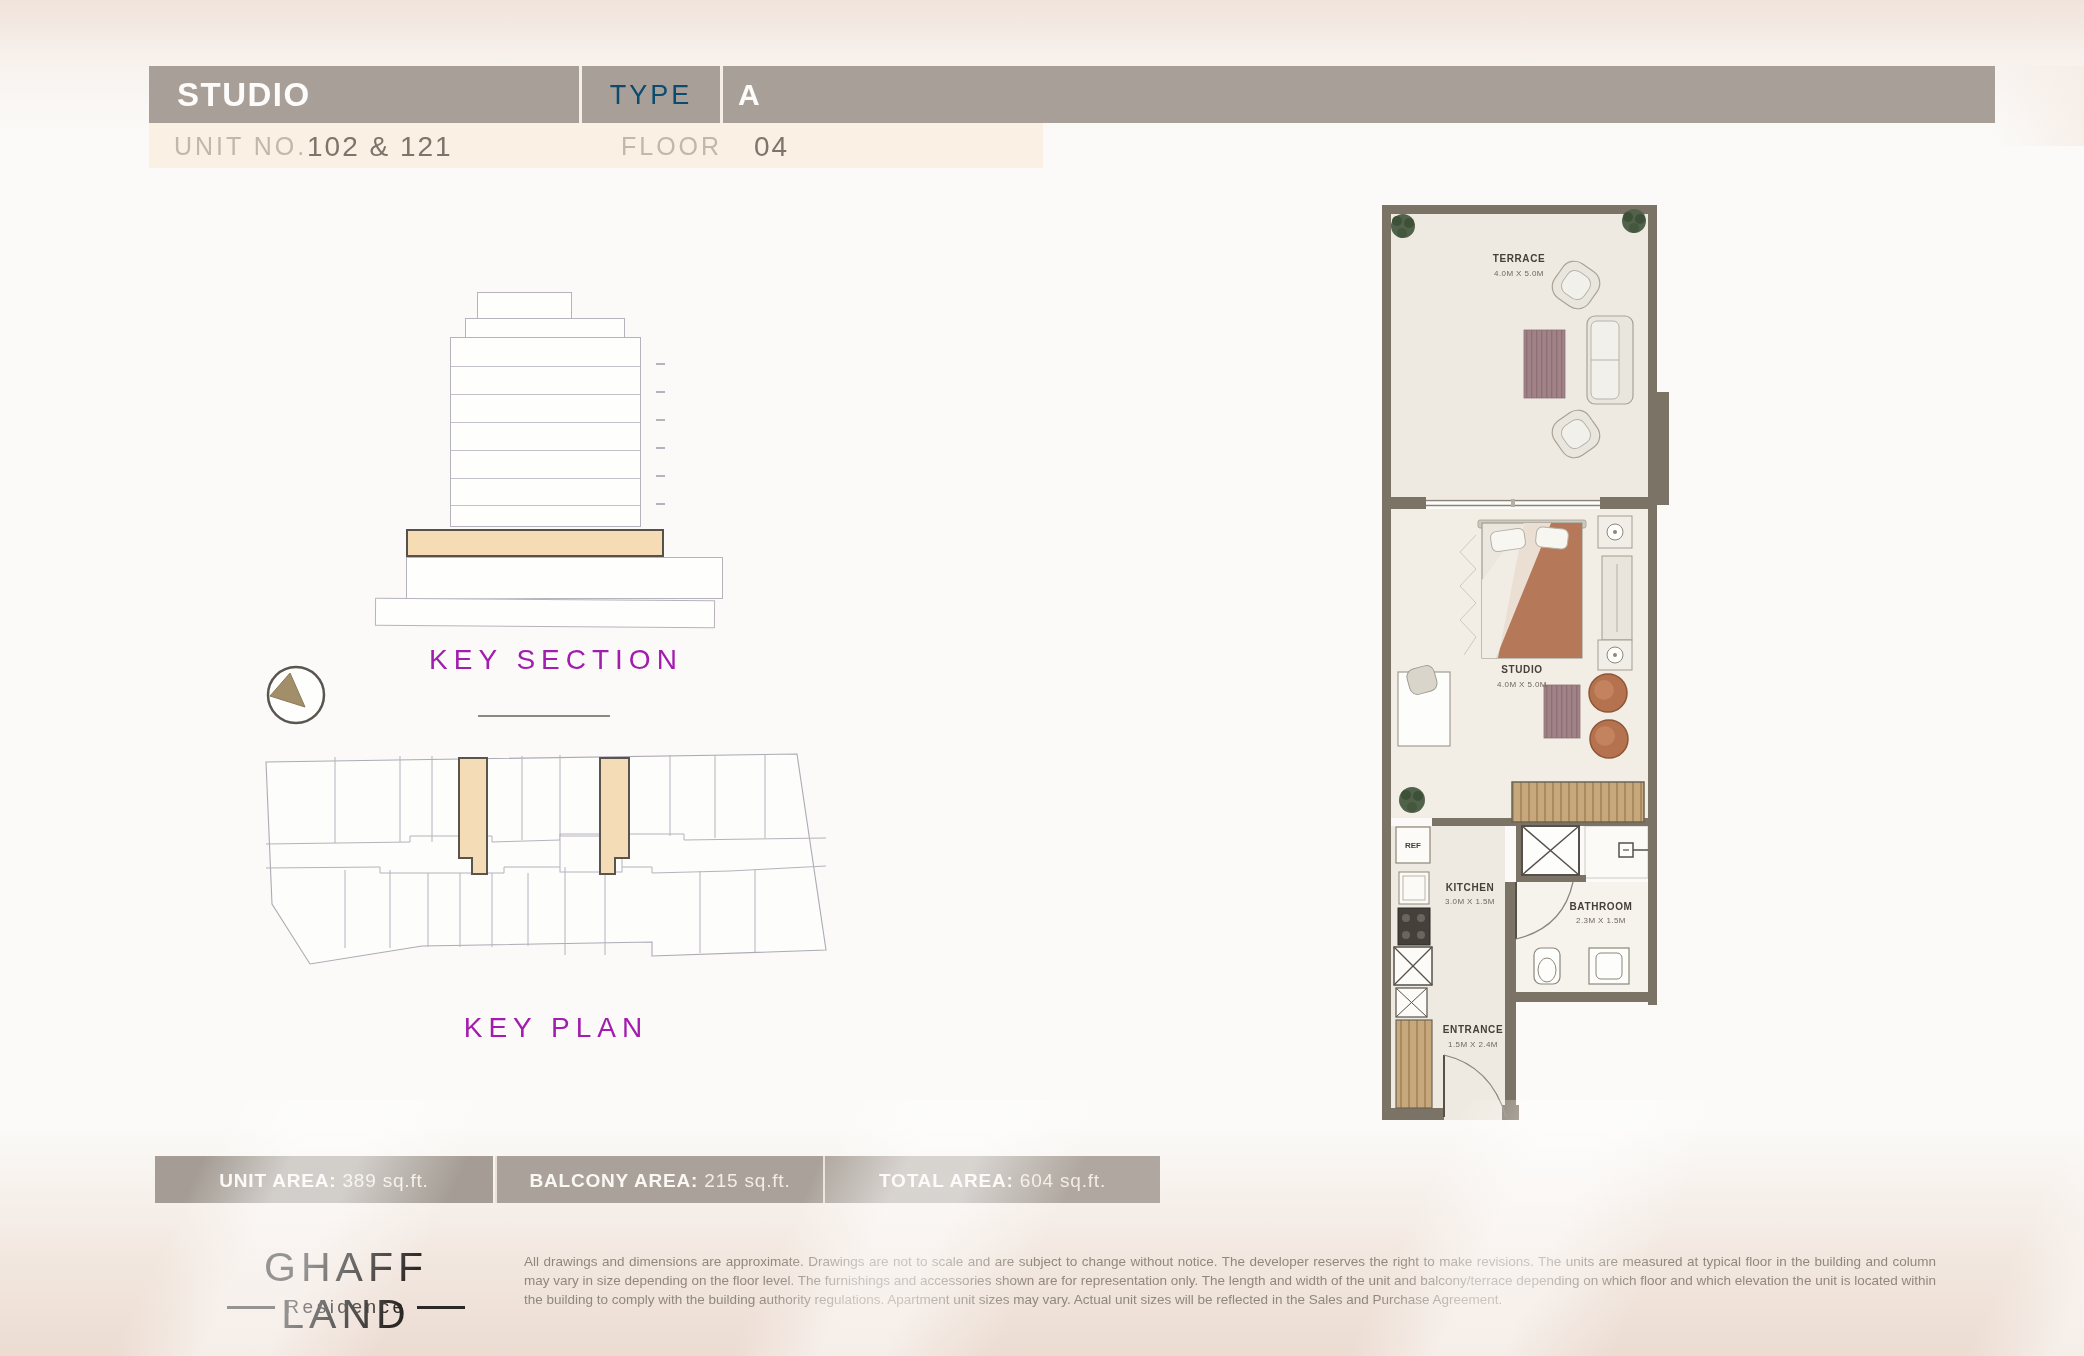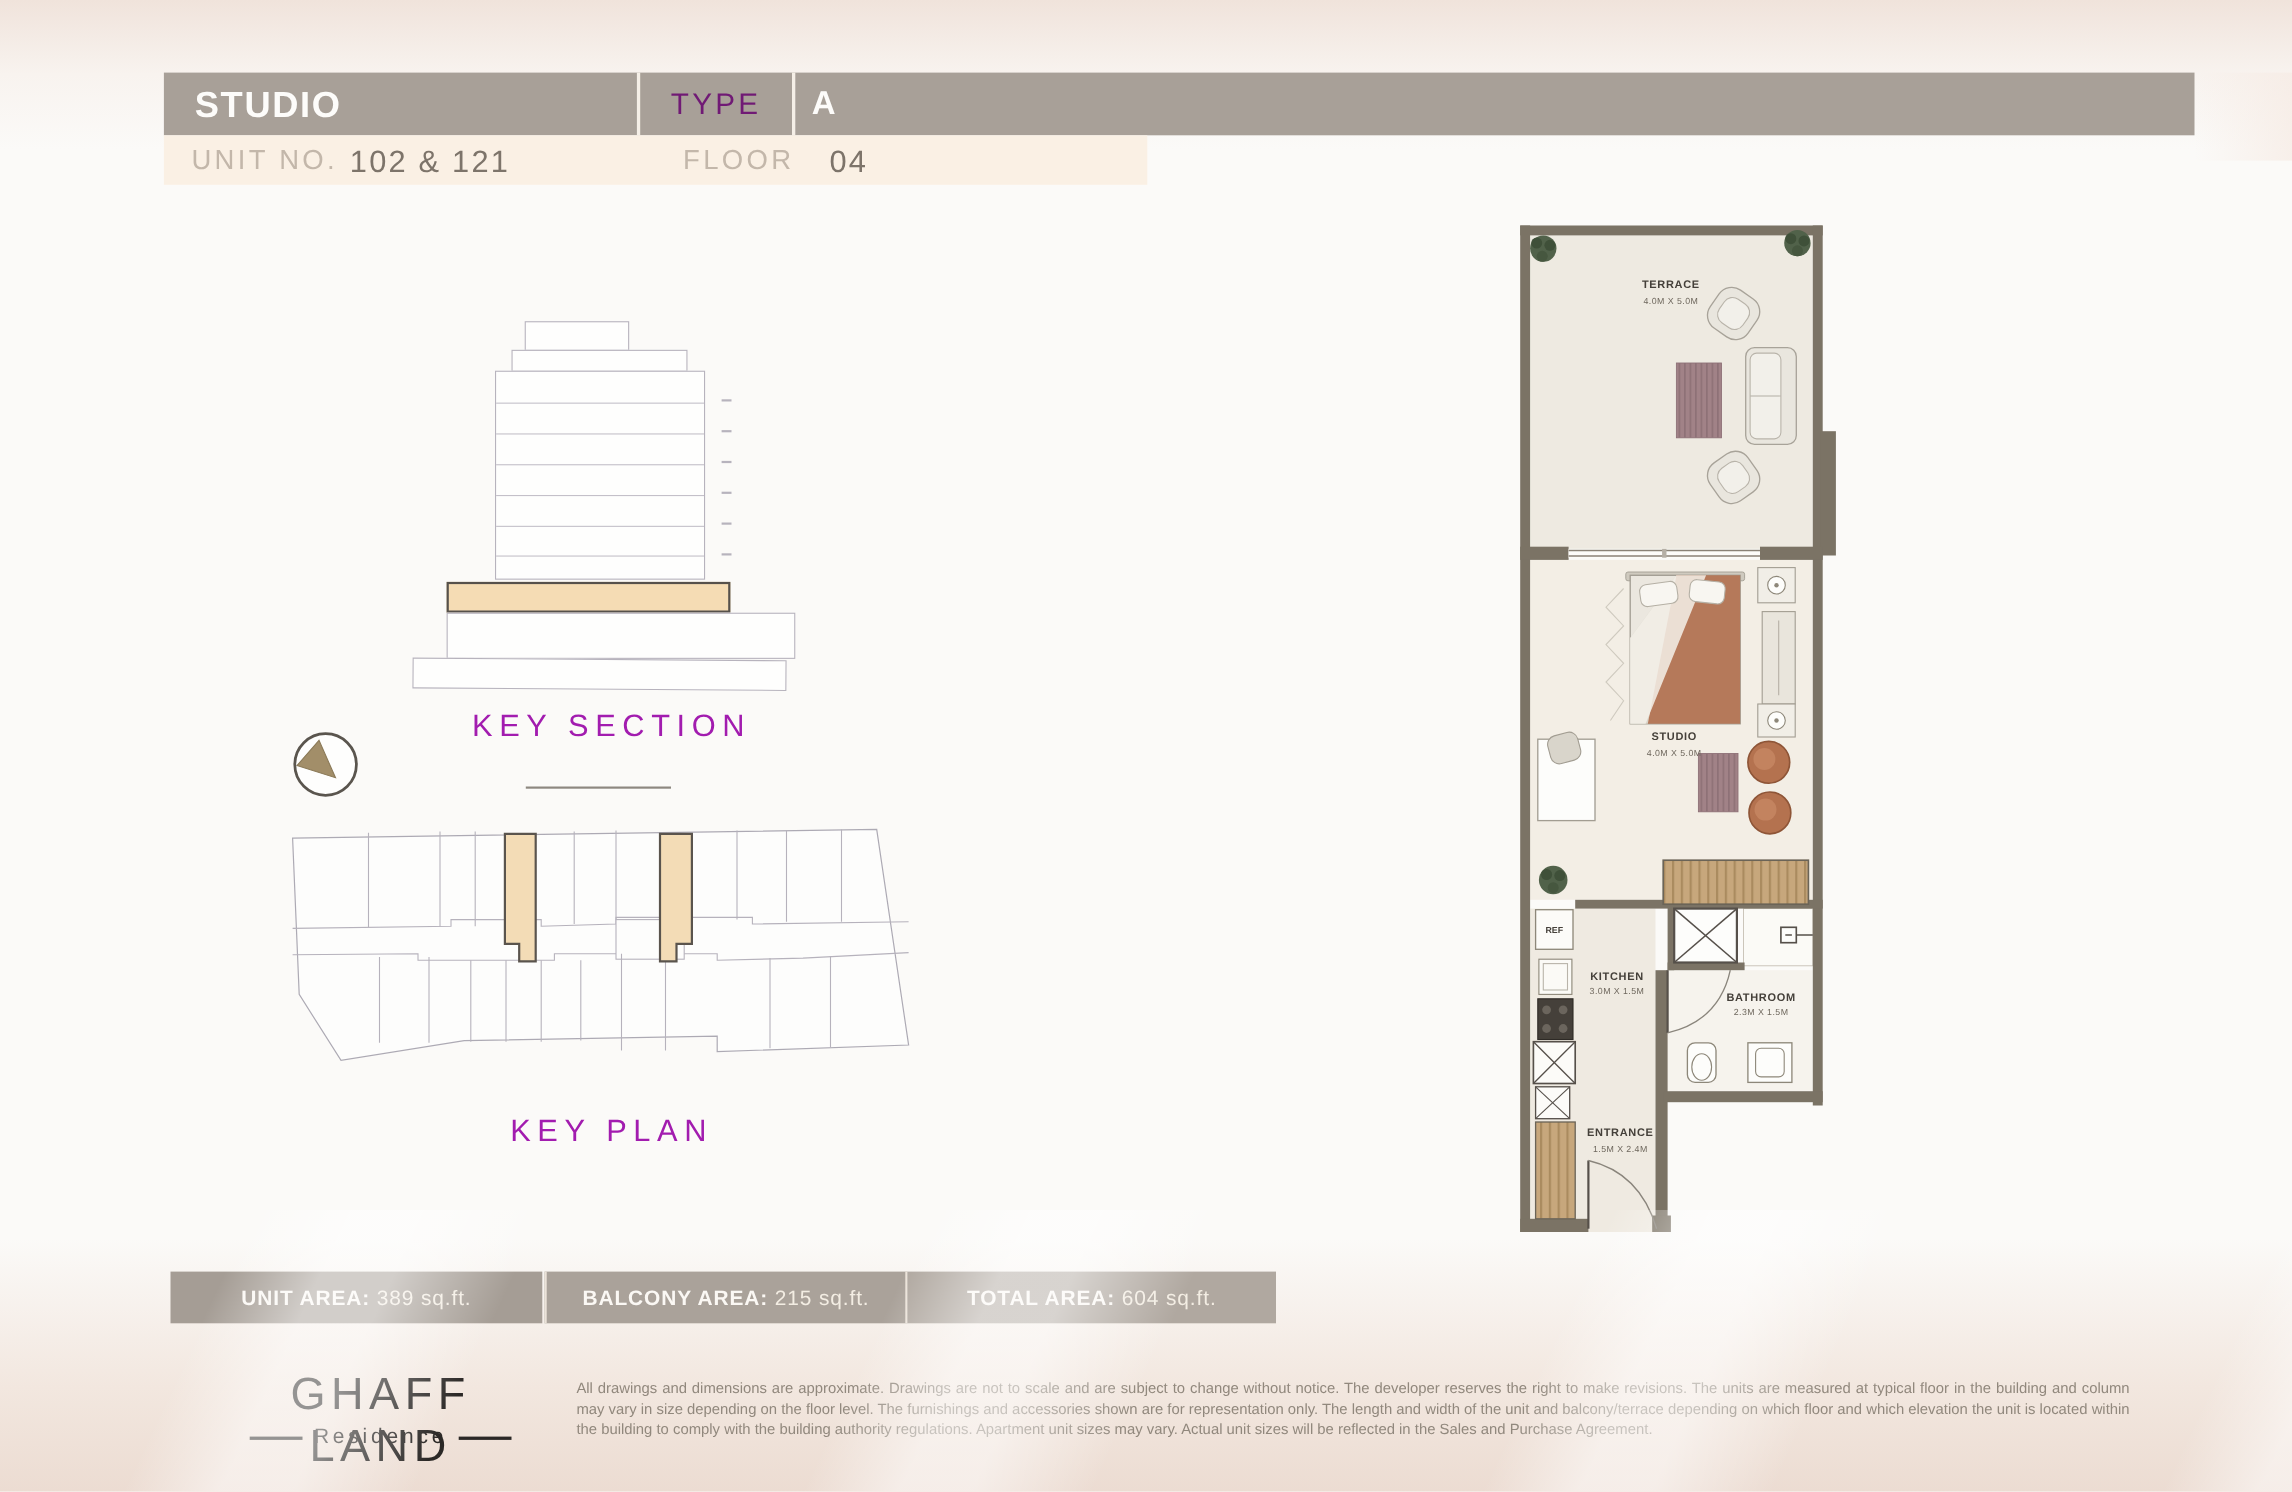--- a/index.html
+++ b/index.html
@@ -13,27 +13,27 @@
   .right-strip { position:absolute; left:1963px; top:66px; width:121px; height:80px;
      background:linear-gradient(90deg, rgba(246,235,228,0), #f6ebe4); }
 
   
   .header-bar { position:absolute; left:117px; top:66px; width:1846px; height:57px; background:#a8a098; }
   .hd-studio { position:absolute; left:28px; top:0; height:57px; line-height:57px; color:#fdfcfa;
      font-size:33px; font-weight:bold; letter-spacing:1.5px; }
   .hd-div { position:absolute; top:0; width:3px; height:57px; background:#f5efe7; }
   .hd-div.d1 { left:430px; } .hd-div.d2 { left:571px; }
   .hd-type { position:absolute; left:433px; width:138px; top:0; height:57px; line-height:59px; text-align:center;
-     color:#701a75; font-size:27px; letter-spacing:3px; }
+     color:#0c4a6e; font-size:27px; letter-spacing:3px; }
   .hd-a { position:absolute; left:589px; top:0; height:57px; line-height:57px; color:#fdfcfa; font-size:30px; font-weight:bold; }
 
   .unit-row { position:absolute; left:117px; top:123px; width:894px; height:45px; background:#faf0e4; }
   .ur-label { position:absolute; top:0; height:45px; line-height:47px; color:#c3b7aa; font-size:25px; letter-spacing:3px; }
   .ur-value { position:absolute; top:0; height:45px; line-height:47px; color:#7d746a; font-size:28px; letter-spacing:2px; }
-  .ur-unitlabel { left:25px; } .ur-unitvalue { left:169px; } .ur-floorlabel { left:472px; } .ur-floorvalue { left:605px; }
+  .ur-unitlabel { left:25px; } .ur-unitvalue { left:158px; } .ur-floorlabel { left:472px; } .ur-floorvalue { left:605px; }
 
   
   .key-section { position:absolute; left:343px; top:292px; width:360px; height:340px; }
   .ks-box { position:absolute; background:#fefefd; border:1px solid #b7b3bd; }
   .ks-roof   { left:102px; top:0;    width:95px;  height:27px; }
   .ks-step2  { left:90px;  top:26px; width:160px; height:20px; }
   .ks-tower  { left:75px;  top:45px; width:191px; height:190px; }
   .ks-floorline { position:absolute; left:0; width:100%; height:1px; background:#c4c0c9; }
   .ks-hl     { left:31px;  top:237px; width:258px; height:28px; background:#f5dcb4; border:2px solid #56514b; }
   .ks-podium { left:31px;  top:265px; width:317px; height:42px; }

